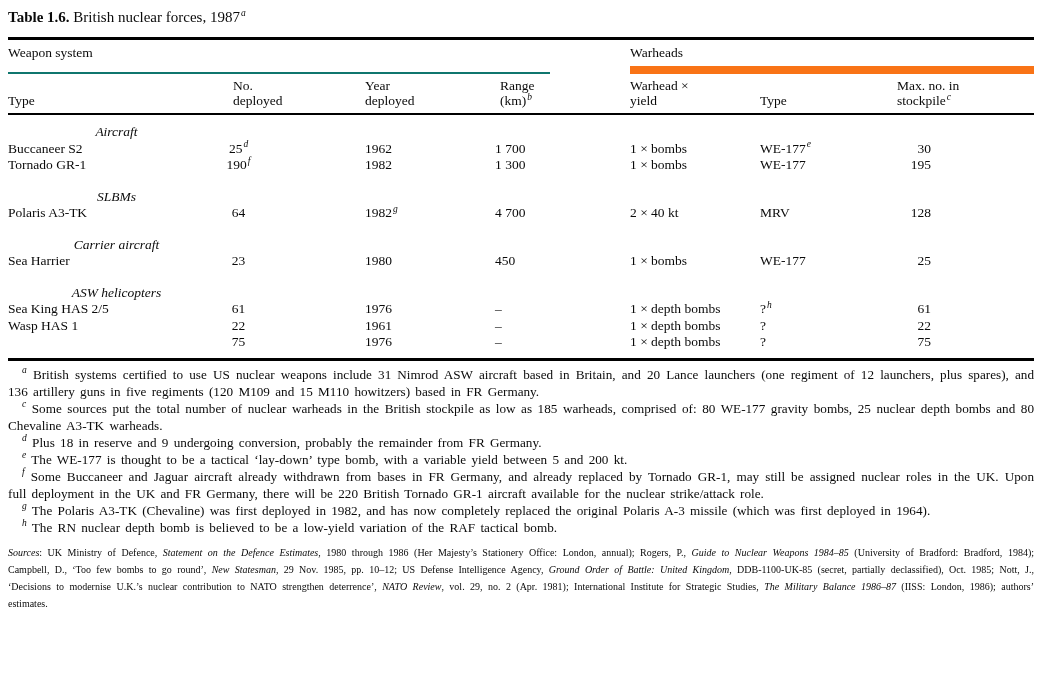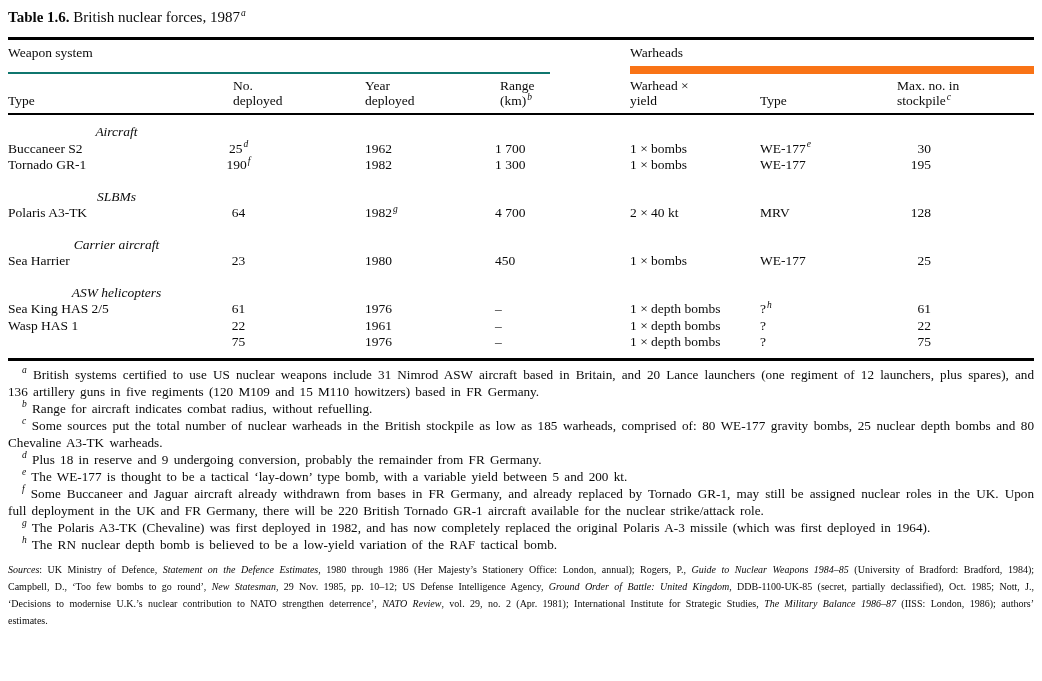--- a/index.html
+++ b/index.html
@@ -170,21 +170,20 @@
       <div class="t5"><span>1 × depth bombs</span></div>
       <div class="t6"><span>?</span></div>
       <div class="t7"><span>75</span></div>
     </div>
 
   </div>
 </div>
 
 <div class="fns">
   <p class="fn"><sup class="sup">a</sup> <span>British systems certified to use US nuclear weapons include 31 Nimrod ASW aircraft based in Britain, and 20 Lance launchers (one regiment of 12 launchers, plus spares), and 136 artillery guns in five regiments (120 M109 and 15 M110 howitzers) based in FR Germany.</span></p>
-  <p class="fn"><sup class="sup">b</sup> <span>Range for aircraft indicates combat radius, without refuelling.</span></p>
   <p class="fn"><sup class="sup">c</sup> <span>Some sources put the total number of nuclear warheads in the British stockpile as low as 185 warheads, comprised of: 80 WE-177 gravity bombs, 25 nuclear depth bombs and 80 Chevaline A3-TK warheads.</span></p>
   <p class="fn"><sup class="sup">d</sup> <span>Plus 18 in reserve and 9 undergoing conversion, probably the remainder from FR Germany.</span></p>
   <p class="fn"><sup class="sup">e</sup> <span>The WE-177 is thought to be a tactical ‘lay-down’ type bomb, with a variable yield between 5 and 200 kt.</span></p>
   <p class="fn"><sup class="sup">f</sup> <span>Some Buccaneer and Jaguar aircraft already withdrawn from bases in FR Germany, and already replaced by Tornado GR-1, may still be assigned nuclear roles in the UK. Upon full deployment in the UK and FR Germany, there will be 220 British Tornado GR-1 aircraft available for the nuclear strike/attack role.</span></p>
   <p class="fn"><sup class="sup">g</sup> <span>The Polaris A3-TK (Chevaline) was first deployed in 1982, and has now completely replaced the original Polaris A-3 missile (which was first deployed in 1964).</span></p>
   <p class="fn"><sup class="sup">h</sup> <span>The RN nuclear depth bomb is believed to be a low-yield variation of the RAF tactical bomb.</span></p>
 </div>
 
 <p class="sources"><span class="it">Sources</span><span>: UK Ministry of Defence, </span><span class="it">Statement on the Defence Estimates</span><span>, 1980 through 1986 (Her Majesty’s Stationery Office: London, annual); Rogers, P., </span><span class="it">Guide to Nuclear Weapons 1984–85</span><span> (University of Bradford: Bradford, 1984); Campbell, D., ‘Too few bombs to go round’, </span><span class="it">New Statesman</span><span>, 29 Nov. 1985, pp. 10–12; US Defense Intelligence Agency, </span><span class="it">Ground Order of Battle: United Kingdom</span><span>, DDB-1100-UK-85 (secret, partially declassified), Oct. 1985; Nott, J., ‘Decisions to modernise U.K.’s nuclear contribution to NATO strengthen deterrence’, </span><span class="it">NATO Review</span><span>, vol. 29, no. 2 (Apr. 1981); International Institute for Strategic Studies, </span><span class="it">The Military Balance 1986–87</span><span> (IISS: London, 1986); authors’ estimates.</span></p>
 

